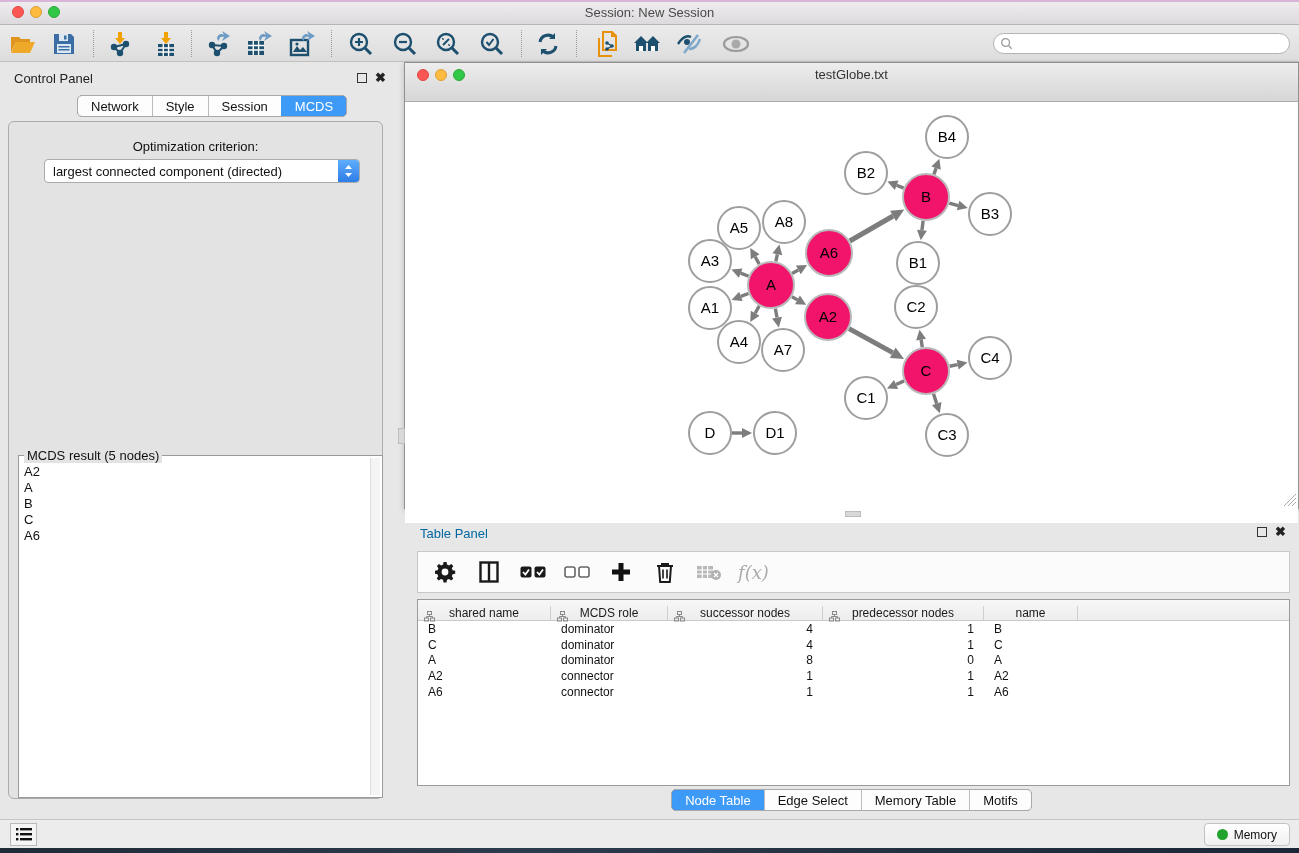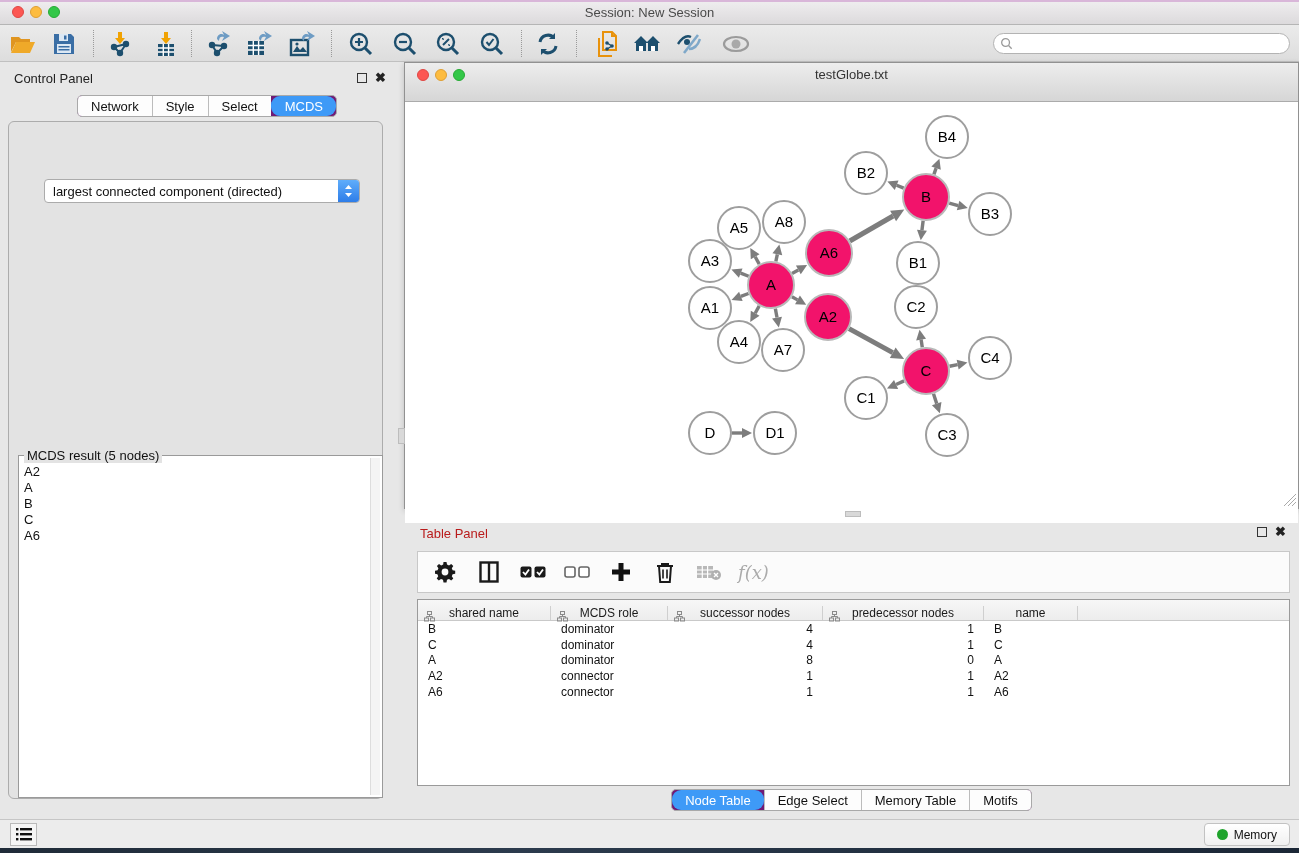--- a/index.html
+++ b/index.html
@@ -34,29 +34,29 @@
   .cp-title { position:absolute; left:14px; top:71px; font-size:13px; color:#222; }
   .panel-ctl { position:absolute; display:flex; gap:8px; align-items:center; }
   .float-box { width:10px; height:10px; border:1.5px solid #333; }
   .close-x { font-size:13px; font-weight:bold; color:#222; line-height:10px; }
 
   .segtabs { position:absolute; display:flex; border:1px solid #a9a9a9; border-radius:5px;
     overflow:hidden; background:#701a75; height:22px; }
   .segtab { padding:0 13px; font-size:13px; color:#111; display:flex; align-items:center;
     border-left:1px solid #bcbcbc; background:#fdfdfd; white-space:nowrap; }
   .segtab:first-child { border-left:none; }
-  .segtab.active { background:#3e9af7; color:#fff; border-left-color:#3e9af7;border-radius:9px; }
+  .segtab.active { background:#3e9af7; color:#fff; border-left-color:#3e9af7; }
 
   .cp-box { position:absolute; left:8px; top:121px; width:375px; height:678px;
     background:#e3e3e3; border:1px solid #acacac; border-radius:6px; }
   .opt-label { position:absolute; top:17px; width:100%; text-align:center;
     font-size:13px; color:#111; }
   .dropdown { position:absolute; left:35px; top:37px; width:316px; height:24px;
     background:#fff; border:1px solid #ababab; border-radius:4px;
-    display:flex; align-items:center;margin-top:20px; }
+    display:flex; align-items:center; }
   .dropdown .dval { flex:1; font-size:13px; color:#111; padding-left:8px; white-space:nowrap; }
   .dropdown .stepper { width:21px; height:22px; background:linear-gradient(#5fadfb,#2e7de8);
     border-radius:0 3px 3px 0; display:flex; flex-direction:column; align-items:center;
     justify-content:center; color:#fff; }
   .stepper svg { display:block; }
   .btnrow { position:absolute; top:69px; left:0; width:100%; display:flex;
     justify-content:center; gap:14px; }
   .mac-btn { background:linear-gradient(#ffffff,#f2f2f2); border:1px solid #bdbdbd;
     border-radius:4px; font-size:13px; color:#111; padding:3px 16px; height:23px;
     font-family:"Liberation Sans",sans-serif; }
@@ -80,21 +80,21 @@
     font-size:13px; color:#333; }
   .netwin .wtitle .traffic { top:6px; }
   .net-client { position:relative; width:893px; height:421px; background:#fff; overflow:hidden; }
   .resize-grip { position:absolute; right:1px; bottom:1px; width:13px; height:13px; }
   .splitter-h { position:absolute; left:398px; top:428px; width:7px; height:16px;
     background:#d9d9d9; border:1px solid #bdbdbd; }
   .splitter-v { position:absolute; left:845px; top:511px; width:16px; height:6px;
     background:#d9d9d9; border:1px solid #bdbdbd; }
 
   
-  .tp-title { position:absolute; left:420px; top:526px; font-size:13px; color:#b91c1c; }
+  .tp-title { position:absolute; left:420px; top:526px; font-size:13px; color:#0369a1; }
   .tp-toolbar { position:absolute; left:417px; top:551px; width:873px; height:42px;
     background:#fbfbfb; border:1px solid #c8c8c8; display:flex; align-items:center;
     gap:14px; padding-left:12px; }
   .tp-toolbar .ticon { width:30px; height:30px; display:flex; align-items:center;
     justify-content:center; }
   .fx { font-family:"DejaVu Serif", serif; font-style:italic; font-size:18px; color:#ababab; }
 
   .dtable { position:absolute; left:417px; top:599px; width:873px; height:187px;
     background:#fff; border:1px solid #9a9a9a; font-size:12px; overflow:hidden; }
   .thead { display:flex; height:21px; background:linear-gradient(#f7f7f7,#ededed);
@@ -279,25 +279,26 @@
 
 <div class="cp-title">Control Panel</div>
 <div class="panel-ctl" style="left:357px; top:73px;">
   <div class="float-box"></div>
   <div class="close-x">✖</div>
 </div>
 
 <div class="segtabs" style="left:77px; top:95px;" id="cp-tabs">
     <div class="segtab">Network</div>
     <div class="segtab">Style</div>
-    <div class="segtab">Select</div>
+    <div class="segtab">Session</div>
     <div class="segtab active">MCDS</div>
   </div>
 
 <div class="cp-box">
+  <div class="opt-label">Optimization criterion:</div>
   <div class="dropdown">
     <span class="dval">largest connected component (directed)</span>
     <span class="stepper">
       <svg width="9" height="14" viewBox="0 0 9 14">
         <path d="M1 5l3.5-4L8 5z" fill="#fff"></path>
           <path d="M1 9l3.5 4L8 9z" fill="#fff"></path>
       </svg>
     </span>
   </div>
   <div class="fieldset">

